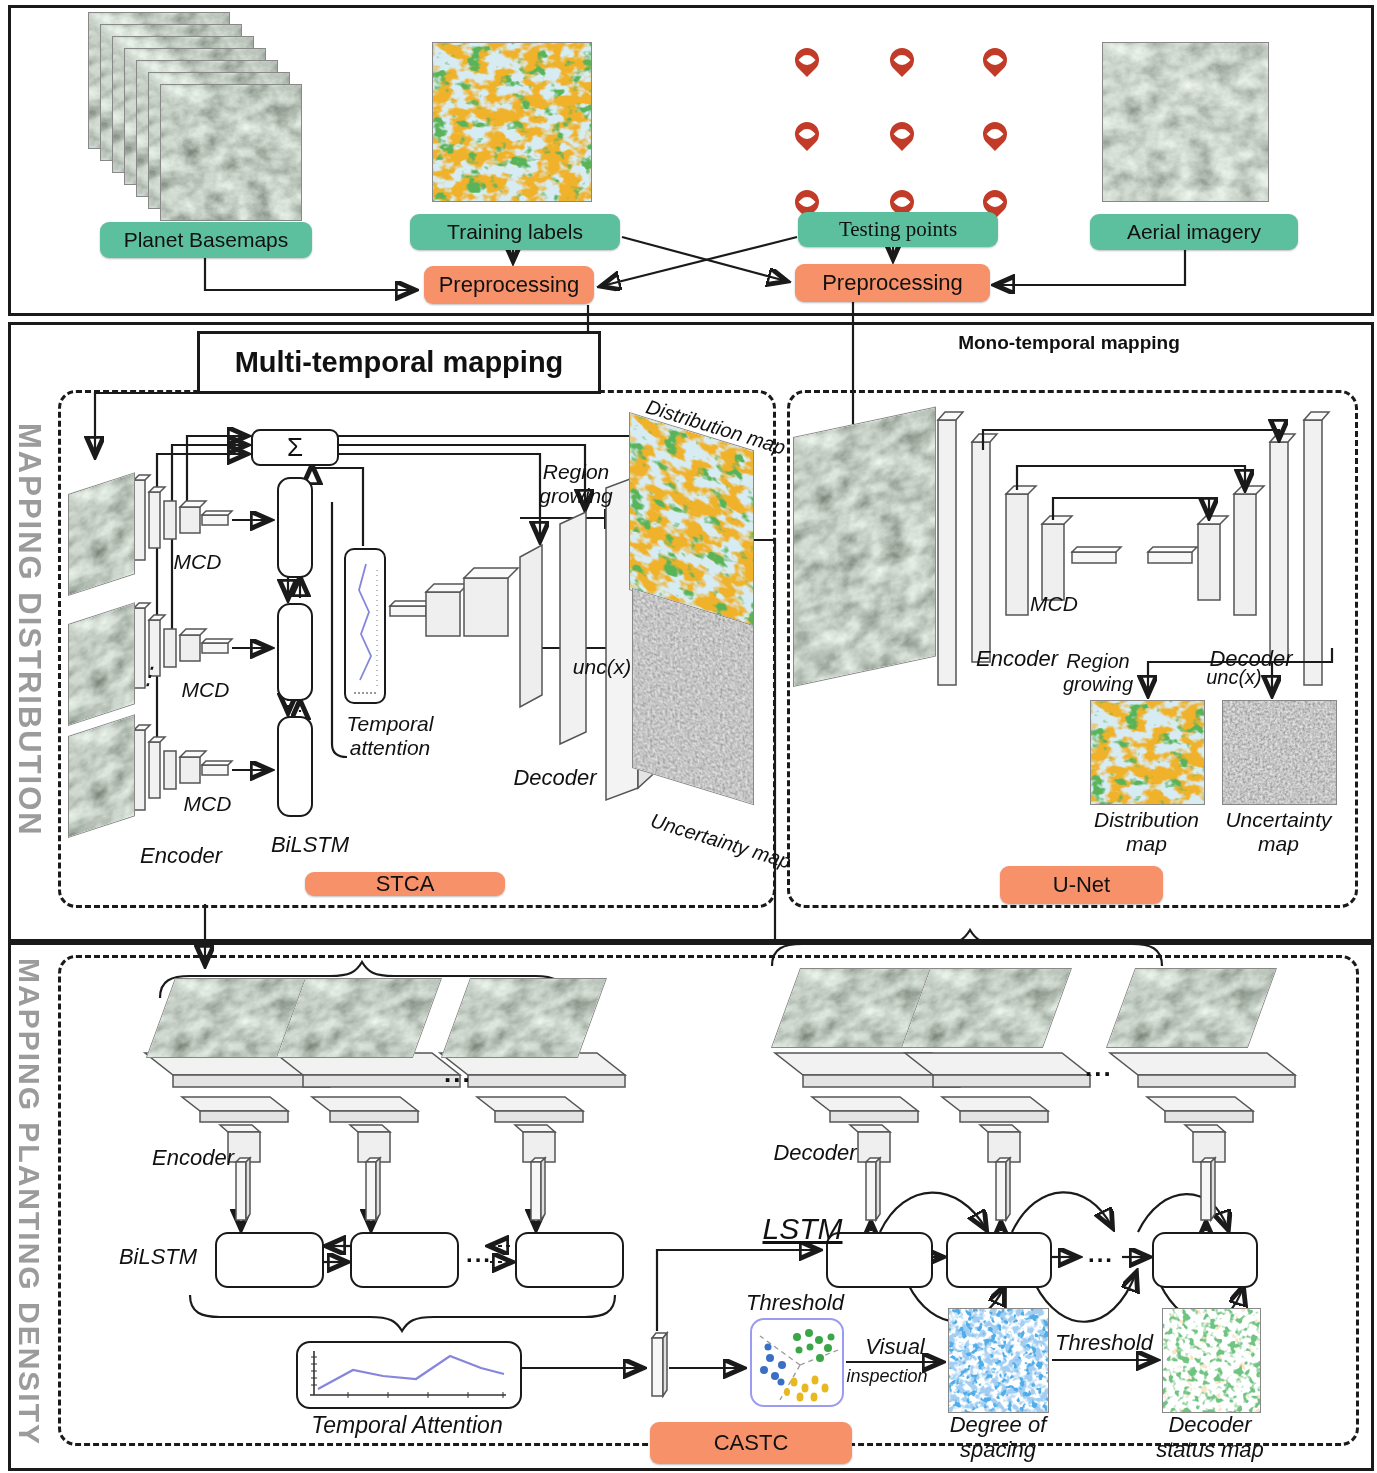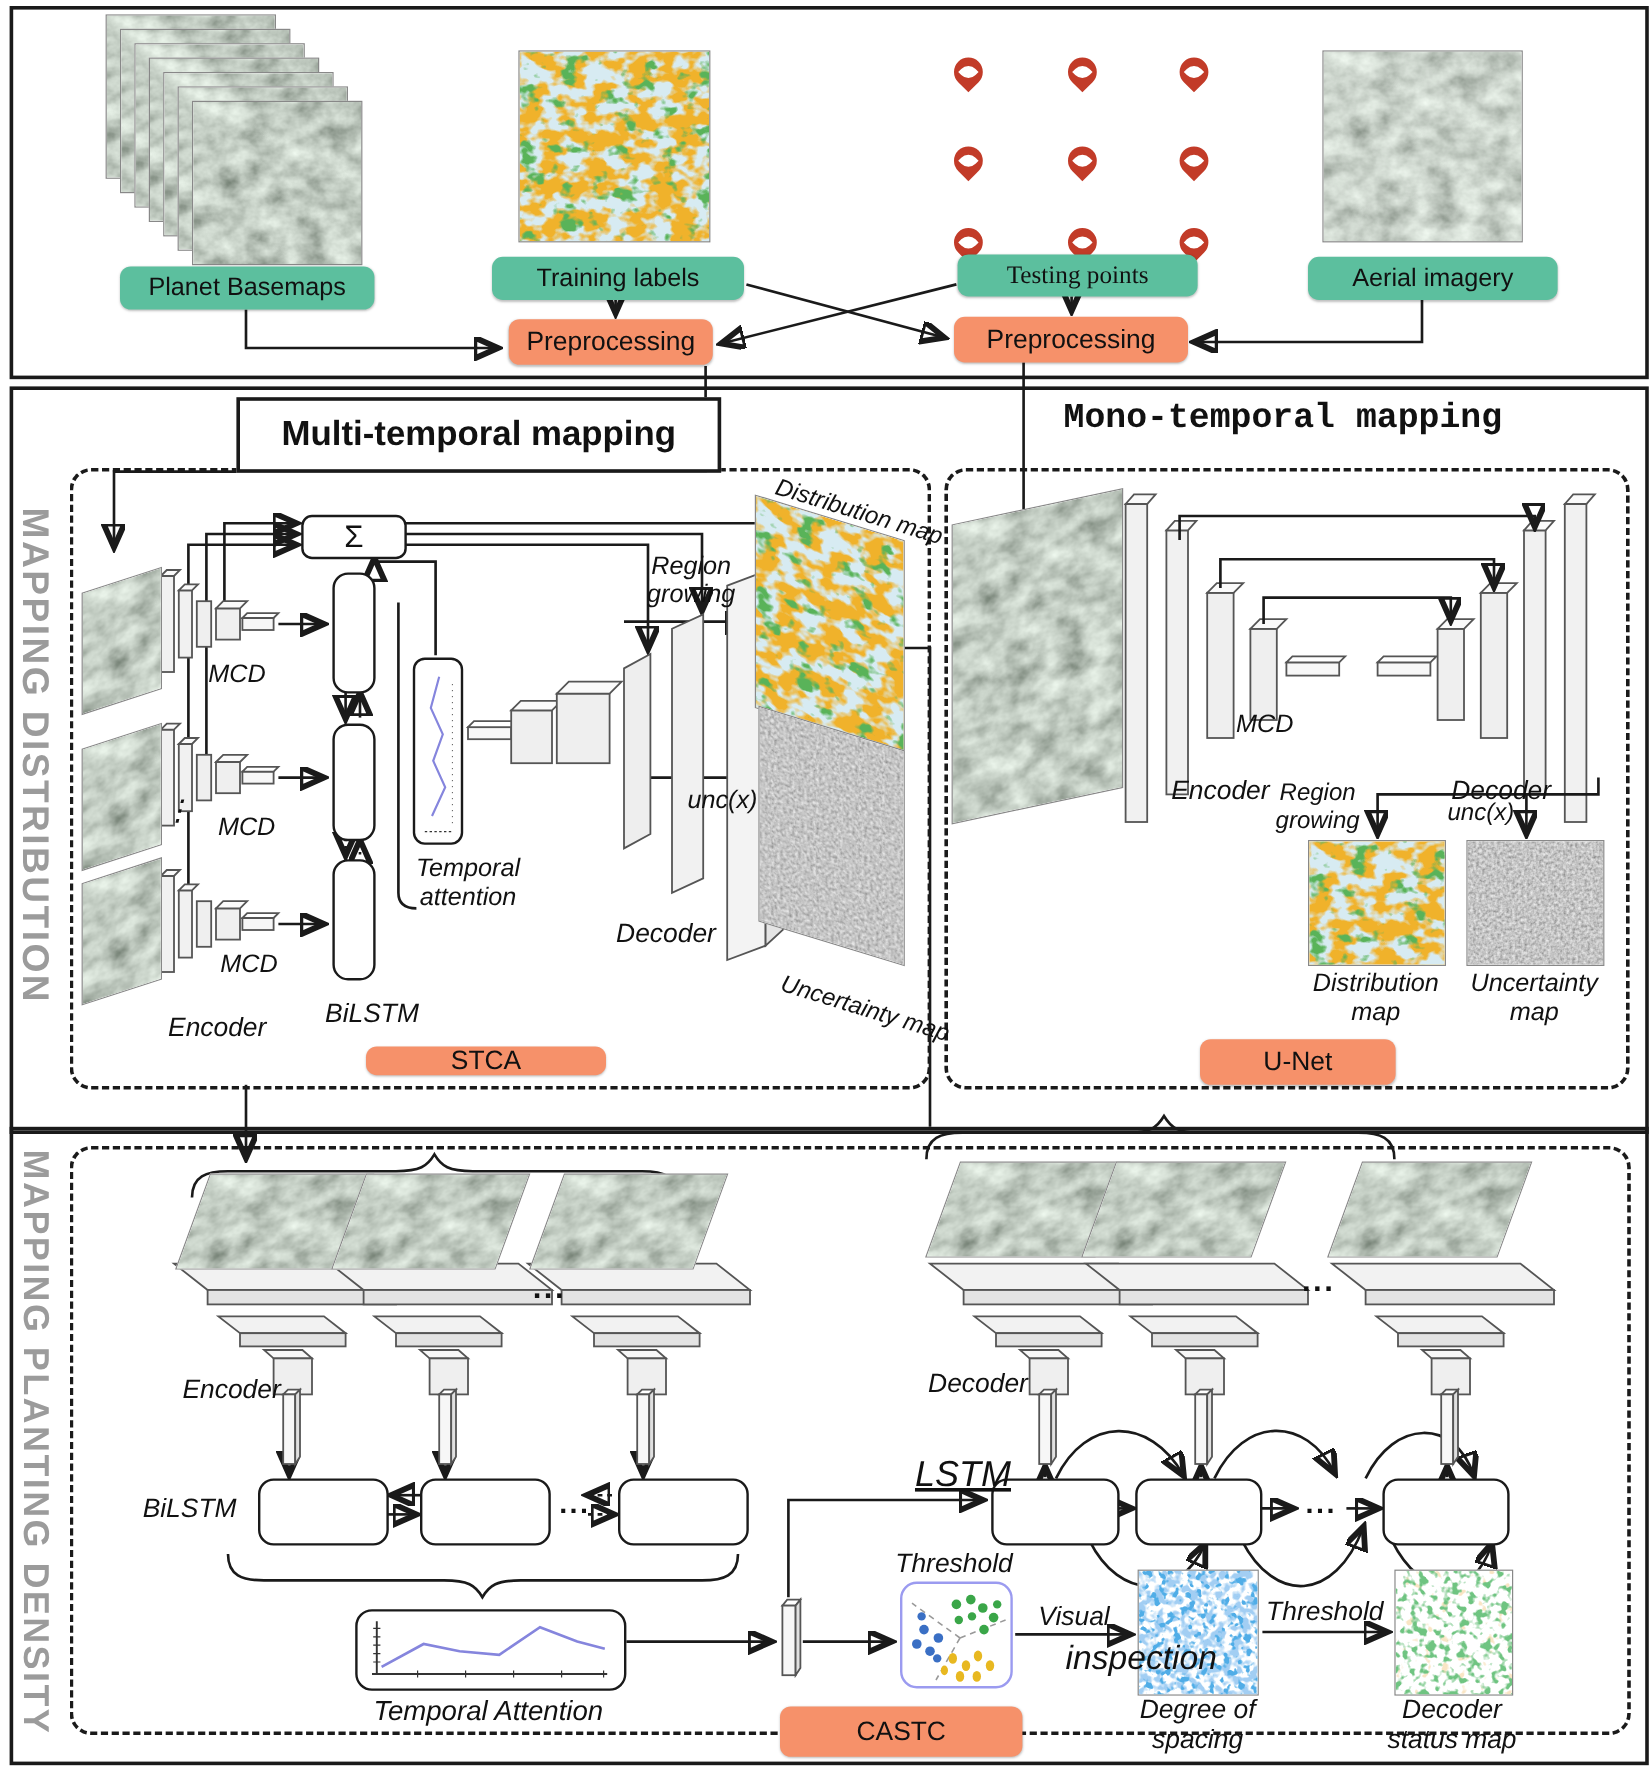--- a/index.html
+++ b/index.html
@@ -412,21 +412,21 @@
 
   <div class="abs map" style="left:632px;top:588px;width:120px;height:178px;transform:skewY(17deg);transform-origin:0 0;">
     <svg width="120" height="178">
         <rect width="120" height="178" filter="url(#fUnc)"></rect>
       </svg>
   </div>
   <div class="abs lbl" style="left:638px;top:804px;width:180px;transform:rotate(17deg);transform-origin:0 0;font-size:20px;">Uncertainty map</div>
 
   <div class="abs obox" style="left:305px;top:872px;width:200px;height:24px;">STCA</div>
 
-  <div class="abs title" style="left:869px;top:332px;width:400px;font-size:29px;font-family:Liberation Mono, monospace;">Mono-temporal mapping</div>
+  <div class="abs title" style="left:869px;top:332px;width:400px;font-size:19px;">Mono-temporal mapping</div>
   <div class="abs box-dash" style="left:787px;top:390px;width:565px;height:512px;"></div>
 
   <div class="abs map" style="left:793px;top:437px;width:141px;height:248px;transform:skewY(-12deg);transform-origin:0 0;">
     <svg width="141" height="248">
         <rect width="141" height="248" filter="url(#fSat)"></rect>
       </svg>
   </div>
 
   <div class="abs lbl" style="left:1014px;top:592px;width:80px;">MCD</div>
   <div class="abs lbl" style="left:962px;top:646px;width:110px;font-size:22px;">Encoder</div>
@@ -534,21 +534,21 @@
           <ellipse cx="73" cy="68" rx="3.5" ry="4.5"></ellipse>
           <ellipse cx="48" cy="77" rx="3.5" ry="4.5"></ellipse>
           <ellipse cx="62" cy="77" rx="3.5" ry="4.5"></ellipse>
           <ellipse cx="35" cy="72" rx="3" ry="4"></ellipse>
         </g>
     </svg>
   </div>
   <div class="abs lbl" style="left:738px;top:1290px;width:114px;font-size:22px;">Threshold</div>
 
   <div class="abs lbl" style="left:850px;top:1334px;width:90px;font-size:22px;">Visual</div>
-  <div class="abs lbl" style="left:888px;top:1366px;width:110px;font-size:28px;">inspection</div>
+  <div class="abs lbl" style="left:832px;top:1366px;width:110px;font-size:18px;">inspection</div>
 
   <div class="abs map" style="left:948px;top:1308px;width:99px;height:103px;">
     <svg width="99" height="103">
         <rect width="99" height="103" fill="#fff"></rect>
         <rect width="99" height="103" filter="url(#fB1)"></rect>
         <rect width="99" height="103" filter="url(#fB2)"></rect>
       </svg>
   </div>
   <div class="abs lbl" style="left:938px;top:1412px;width:120px;font-size:22px;">Degree of spacing</div>
 

